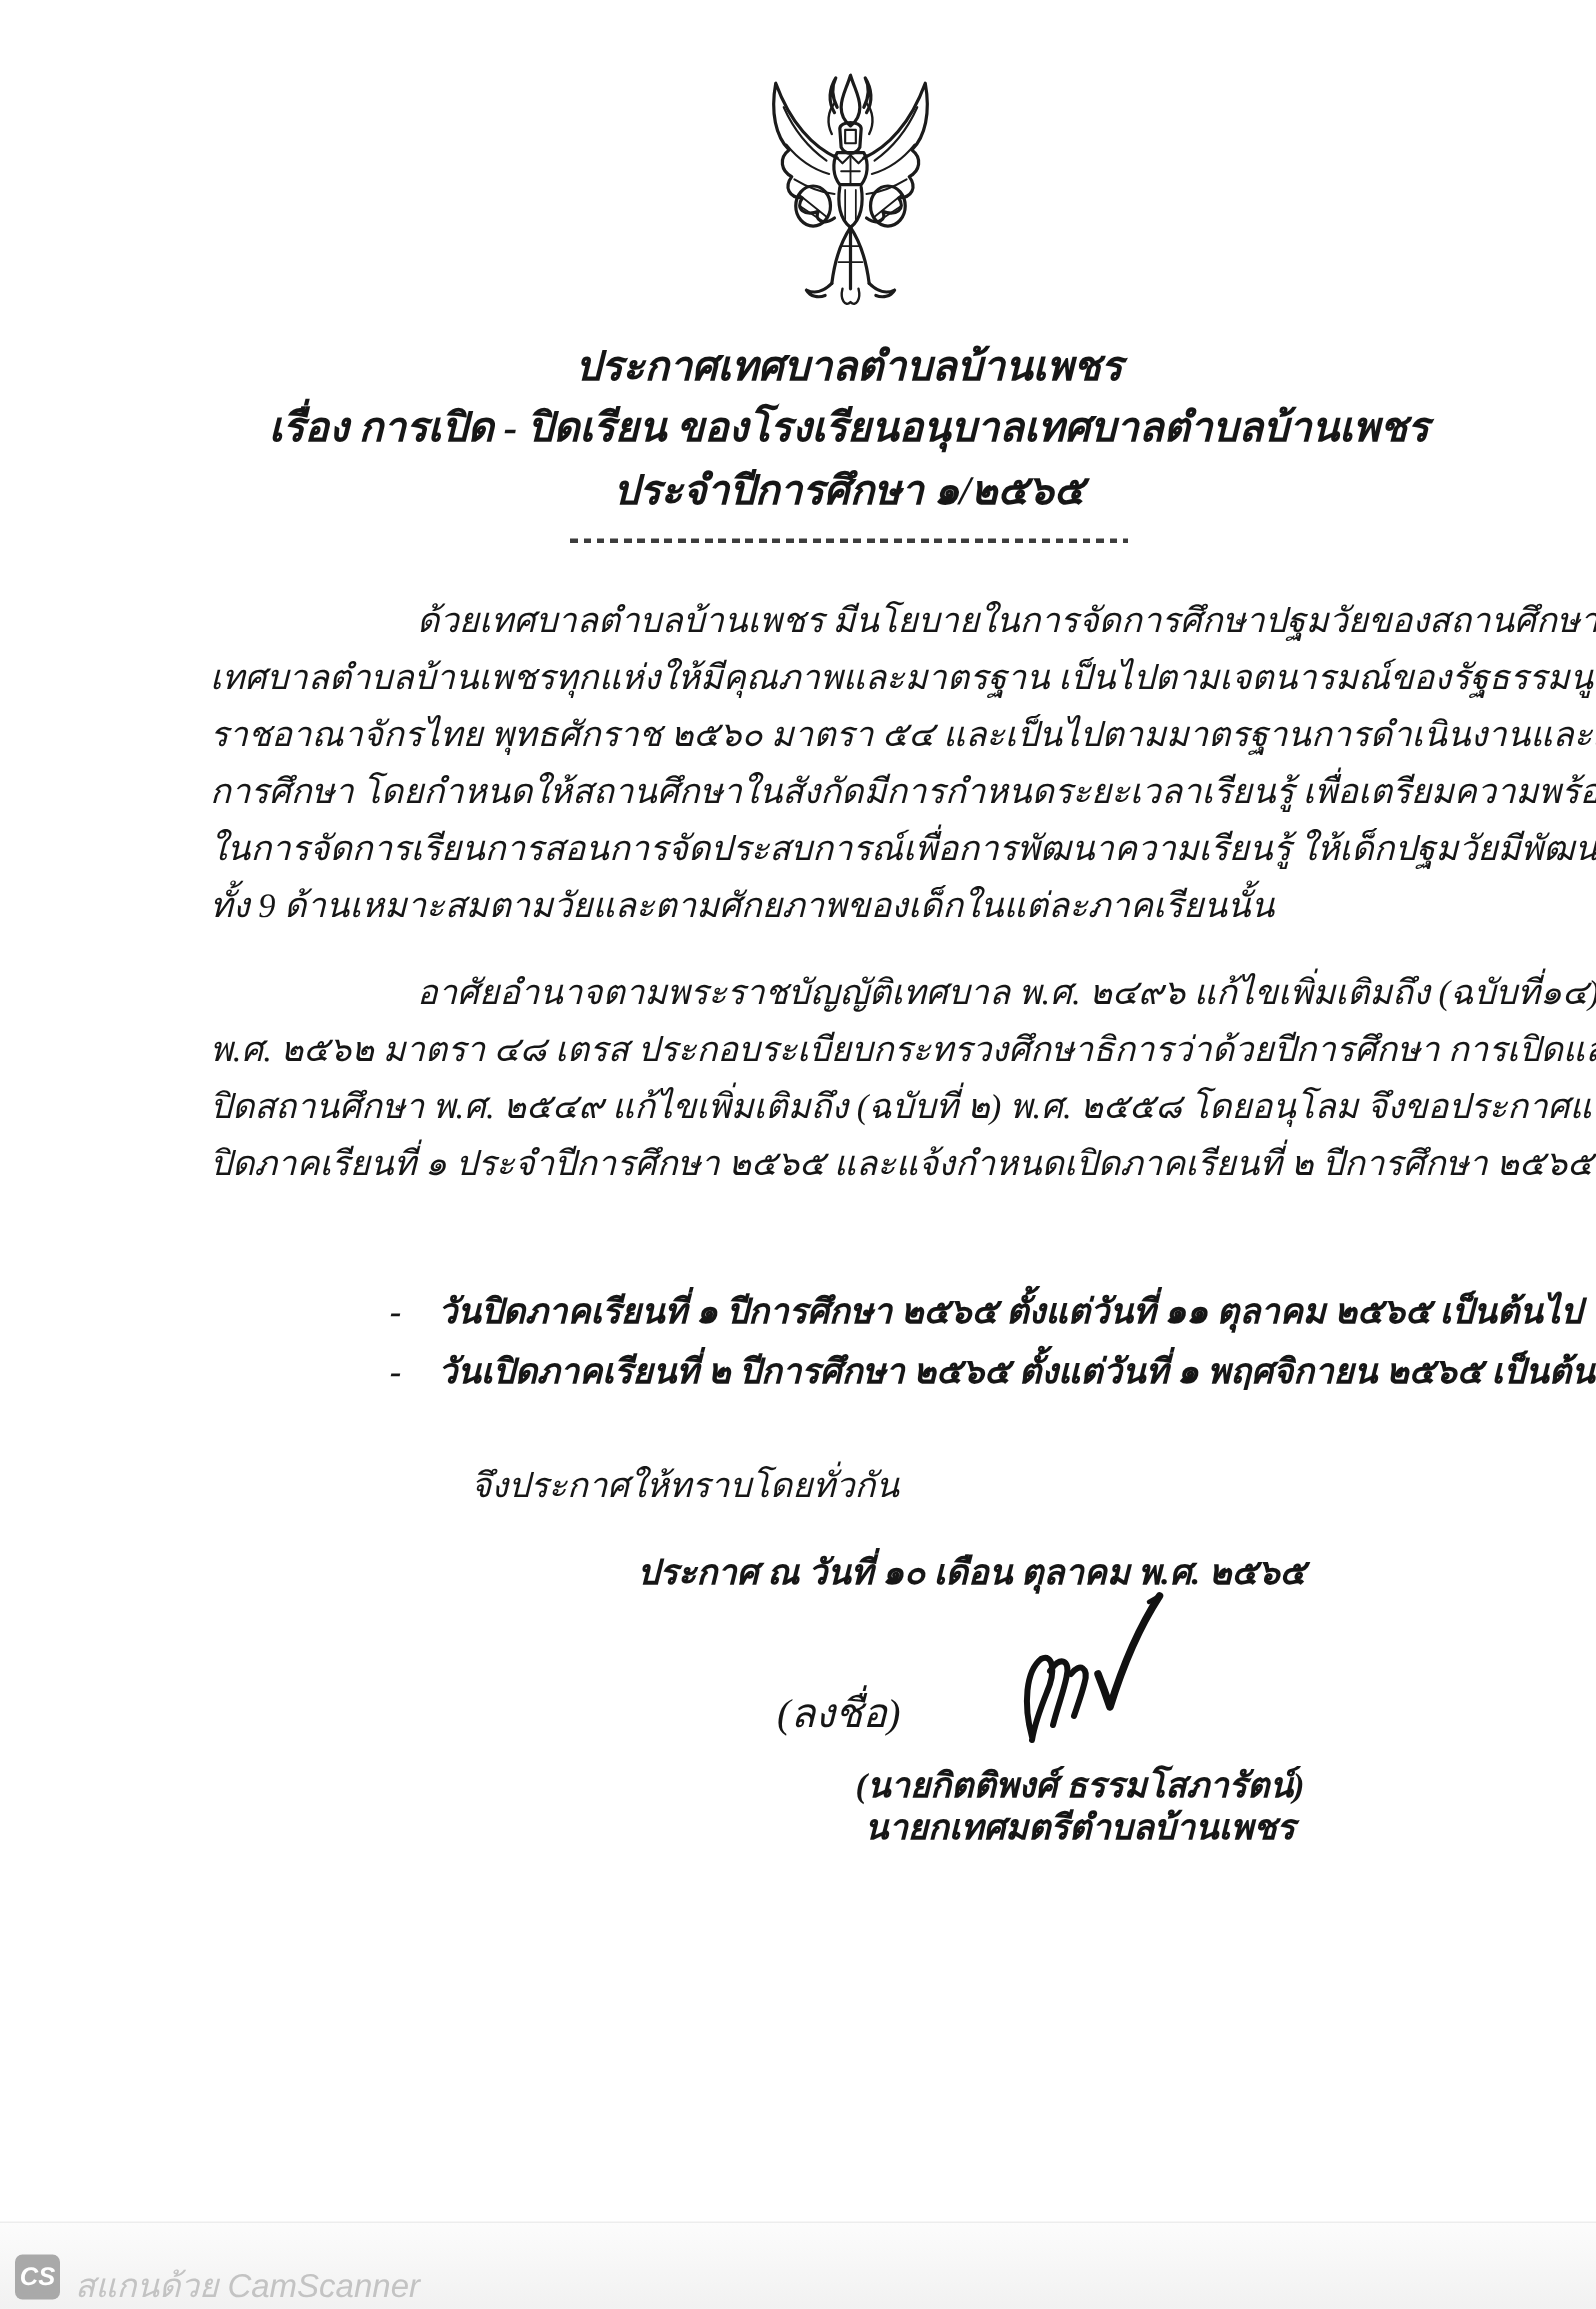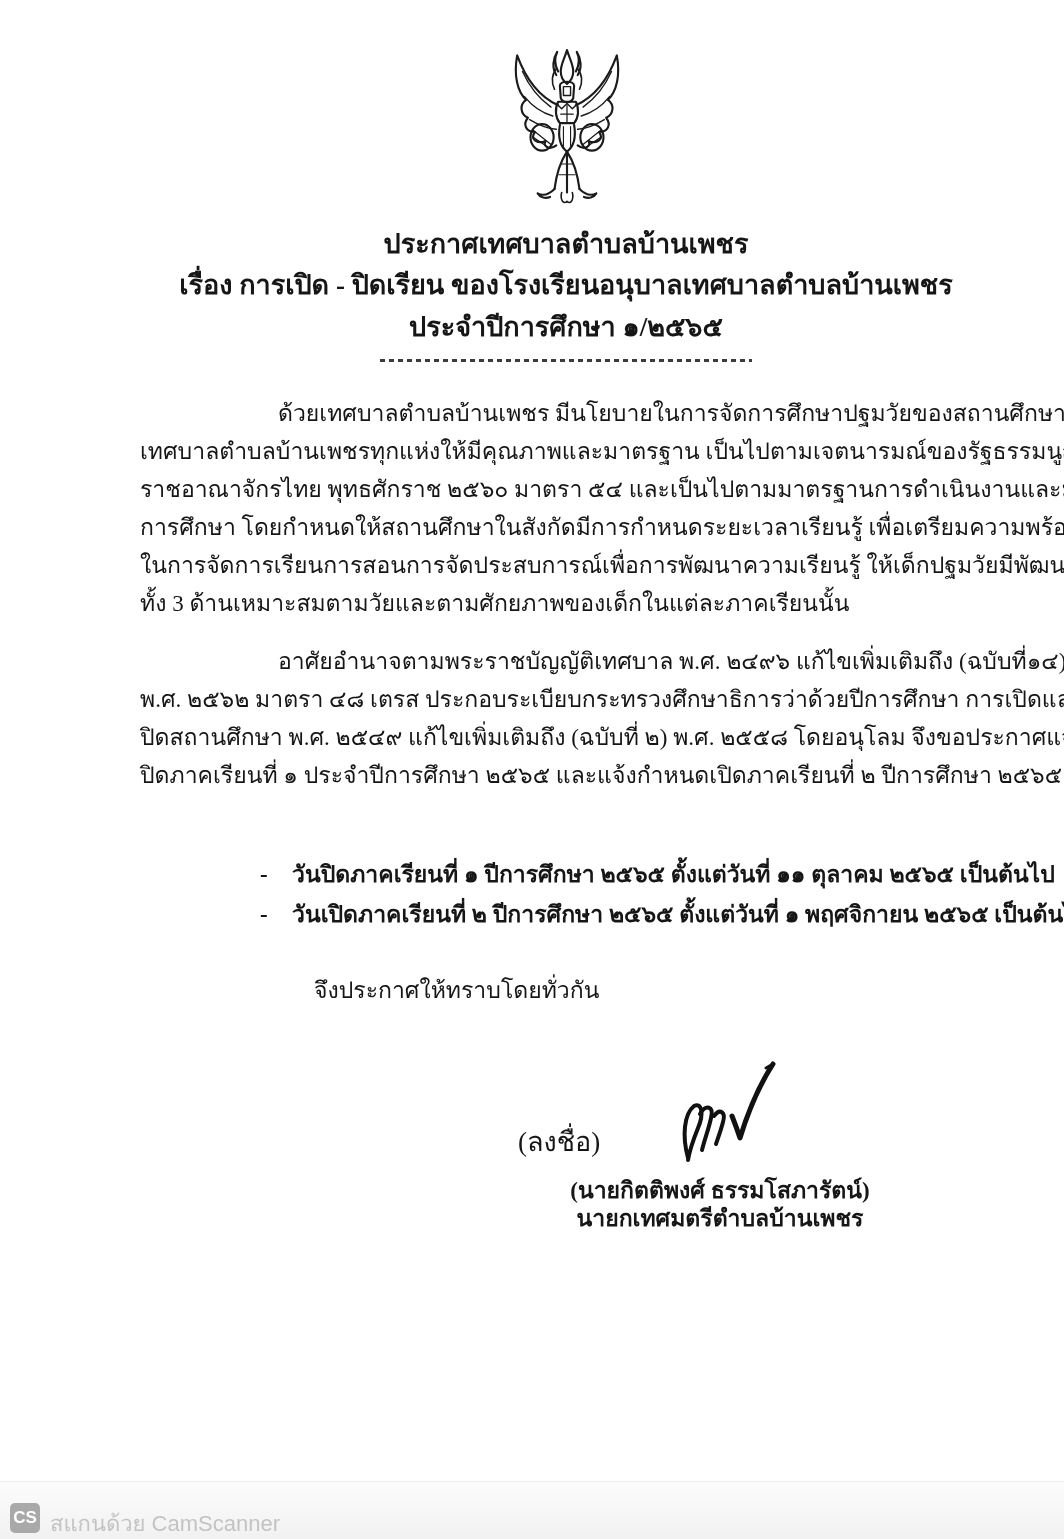--- a/index.html
+++ b/index.html
@@ -4,20 +4,21 @@
 <style>
   html,body{margin:0;padding:0;background:#e9e9e9;}
   .page{
     position:relative;
     width:1064px;height:1539px;
     margin:0 auto;
     background:#ffffff;
     overflow:hidden;
     font-family:"Liberation Serif","DejaVu Sans",sans-serif;
     color:#161616;
+    font-style:italic;
   }
   .abs{position:absolute;}
   .center-line{
     left:34px;width:1064px;text-align:center;
     font-weight:bold;font-size:27px;white-space:nowrap;
   }
   .body-line{
     left:140px;width:900px;
     font-size:23px;line-height:1;white-space:nowrap;
   }
@@ -113,36 +114,37 @@
   <div class="abs center-line" style="top:263px;">เรื่อง  การเปิด - ปิดเรียน ของโรงเรียนอนุบาลเทศบาลตำบลบ้านเพชร</div>
   <div class="abs center-line" style="top:305px;">ประจำปีการศึกษา ๑/๒๕๖๕</div>
 
   <div class="abs divider" style="left:380px;top:359px;width:372px;"></div>
 
   <div class="abs body-line indent1" style="top:402px;">ด้วยเทศบาลตำบลบ้านเพชร มีนโยบายในการจัดการศึกษาปฐมวัยของสถานศึกษาในสังกัด</div>
   <div class="abs body-line" style="top:440px;">เทศบาลตำบลบ้านเพชรทุกแห่งให้มีคุณภาพและมาตรฐาน เป็นไปตามเจตนารมณ์ของรัฐธรรมนูญแห่ง</div>
   <div class="abs body-line" style="top:478px;">ราชอาณาจักรไทย พุทธศักราช ๒๕๖๐ มาตรา ๕๔ และเป็นไปตามมาตรฐานการดำเนินงานและมาตรฐาน</div>
   <div class="abs body-line" style="top:516px;">การศึกษา โดยกำหนดให้สถานศึกษาในสังกัดมีการกำหนดระยะเวลาเรียนรู้ เพื่อเตรียมความพร้อม</div>
   <div class="abs body-line" style="top:554px;">ในการจัดการเรียนการสอนการจัดประสบการณ์เพื่อการพัฒนาความเรียนรู้ ให้เด็กปฐมวัยมีพัฒนาการครบ</div>
-  <div class="abs body-line" style="top:592px;">ทั้ง 3 ด้านเหมาะสมตามวัยและตามศักยภาพของเด็กในแต่ละภาคเรียนนั้น</div>
+  <div class="abs body-line" style="top:592px;">ทั้ง 9 ด้านเหมาะสมตามวัยและตามศักยภาพของเด็กในแต่ละภาคเรียนนั้น</div>
 
   <div class="abs body-line indent1" style="top:650px;">อาศัยอำนาจตามพระราชบัญญัติเทศบาล พ.ศ. ๒๔๙๖ แก้ไขเพิ่มเติมถึง (ฉบับที่๑๔)</div>
   <div class="abs body-line" style="top:688px;">พ.ศ. ๒๕๖๒  มาตรา ๔๘ เตรส ประกอบระเบียบกระทรวงศึกษาธิการว่าด้วยปีการศึกษา การเปิดและ</div>
   <div class="abs body-line" style="top:726px;">ปิดสถานศึกษา พ.ศ. ๒๕๔๙ แก้ไขเพิ่มเติมถึง (ฉบับที่ ๒) พ.ศ. ๒๕๕๘ โดยอนุโลม จึงขอประกาศแจ้ง</div>
   <div class="abs body-line" style="top:764px;">ปิดภาคเรียนที่ ๑ ประจำปีการศึกษา ๒๕๖๕ และแจ้งกำหนดเปิดภาคเรียนที่ ๒ ปีการศึกษา ๒๕๖๕</div>
 
   <div class="abs bullet-row" style="top:856px;">
     <span class="bullet-dash">-</span><span>วันปิดภาคเรียนที่ ๑ ปีการศึกษา ๒๕๖๕  ตั้งแต่วันที่  ๑๑  ตุลาคม  ๒๕๖๕  เป็นต้นไป</span>
   </div>
   <div class="abs bullet-row" style="top:896px;">
     <span class="bullet-dash">-</span><span>วันเปิดภาคเรียนที่ ๒ ปีการศึกษา ๒๕๖๕  ตั้งแต่วันที่  ๑  พฤศจิกายน  ๒๕๖๕  เป็นต้นไป</span>
   </div>
 
   <div class="abs closing-line" style="left:286px;top:972px;">จึงประกาศให้ทราบโดยทั่วกัน</div>
 
+  <div class="abs date-line" style="left:425px;top:1030px;">ประกาศ  ณ  วันที่  ๑๐  เดือน  ตุลาคม  พ.ศ. ๒๕๖๕</div>
 
   <div class="abs" style="left:648px;top:1056px;width:140px;height:112px;">
     <svg width="140" height="112" viewBox="0 0 140 112" fill="none" stroke="#111111" stroke-linecap="round" stroke-linejoin="round">
       <path stroke-width="4" d="M40,102 C34,80 36,58 46,50 C54,46 56,58 50,72 C46,82 42,92 40,104"></path>
       <path stroke-width="4" d="M52,58 C58,48 66,50 63,62 C61,72 57,82 54,94"></path>
       <path stroke-width="4" d="M66,60 C72,52 78,56 75,66 C73,74 70,82 68,88"></path>
       <path stroke-width="5" d="M84,60 C88,70 90,76 92,82 C100,56 112,28 125,8"></path>
       <path stroke-width="3" d="M125,8 L118,12"></path>
     </svg>
   </div>

